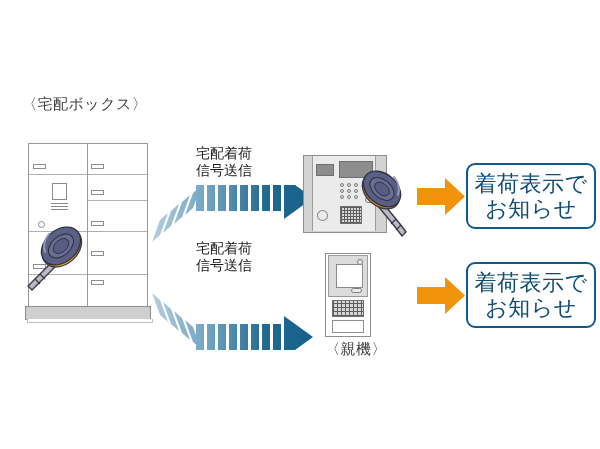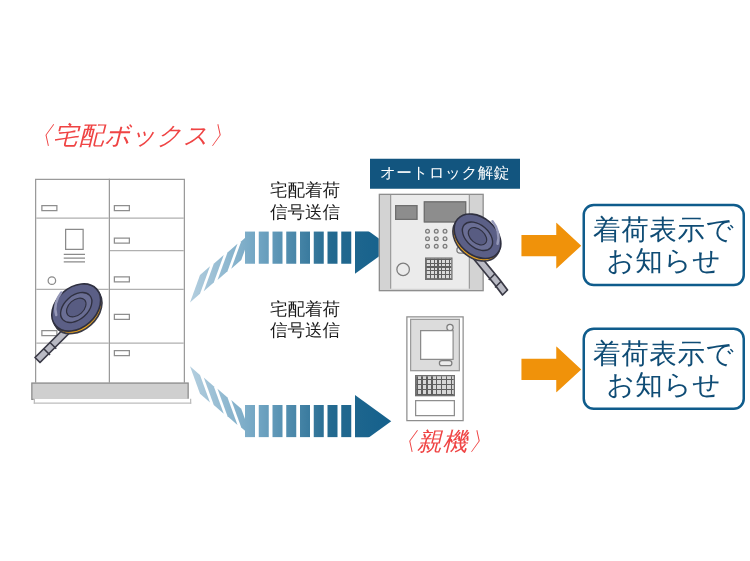--- a/index.html
+++ b/index.html
@@ -10,26 +10,25 @@
     overflow:hidden;
     position:relative;
   }
   #stage{position:absolute;left:0;top:0;width:600px;height:449px;}
 
   
   .abs{position:absolute;}
 
   
   .caption{
-    font-size:20px;
-    color:#ef4444;
+    font-size:15px;
+    color:#404040;
     white-space:nowrap;
     letter-spacing:.5px;
     font-family:"Liberation Serif","DejaVu Serif",serif;
-    font-style:italic;
   }
 
   
   #locker-wrap{left:28px;top:143px;width:120px;height:185px;}
   .locker-body{
     position:absolute;left:0;top:0;width:120px;height:165px;
     background:#ffffff;
     border:1px solid #9a9a9a;
     box-sizing:border-box;
   }
@@ -62,21 +61,21 @@
   }
 
   
   .key{position:absolute;}
 
   
   #fork{left:150px;top:185px;width:165px;height:165px;}
 
   
   .signal-label{
-    font-size:14px;line-height:17px;color:#1a1a1a;text-align:center;
+    font-size:14px;line-height:17px;color:#1a1a1a;
     white-space:nowrap;
     font-family:"Liberation Serif","DejaVu Serif",serif;
   }
 
   
   .badge{
     position:absolute;
     background:#12557f;
     color:#ffffff;
     font-size:12.5px;
@@ -293,21 +292,20 @@
     <div>宅配着荷</div>
     <div>信号送信</div>
   </div>
 
   <div class="abs signal-label" style="left:196px;top:240px;width:96px;">
     <div>宅配着荷</div>
     <div>信号送信</div>
   </div>
 
 
-  <div class="badge" style="left:296px;top:127px;">オートロック解錠</div>
 
   <div class="abs" id="entrance">
     <div class="ent-frame"></div>
     <div class="ent-inner">
       <div class="ent-screen" style="left:3px;top:8px;width:18px;height:12px;"></div>
       <div class="ent-screen" style="left:26px;top:5px;width:34px;height:17px;"></div>
 
       <div class="keypad" style="left:27px;top:27px;width:24px;height:21px;">
         <span style="left:0px;top:0px;"></span>
           <span style="left:7px;top:0px;"></span>
@@ -352,21 +350,21 @@
     <div class="par-frame"></div>
     <div class="par-top">
       <div class="par-dot"></div>
       <div class="par-screen"></div>
       <div class="par-oval"></div>
     </div>
     <div class="par-speaker"></div>
     <div class="par-bottom"></div>
   </div>
 
-  <div class="abs caption" style="left:313px;top:340px;">〈親機〉</div>
+  <div class="abs caption" style="left:325px;top:340px;">〈親機〉</div>
 
   <svg class="orange-arrow" style="left:417px;top:277px;" width="48" height="37" viewBox="0 0 48 37">
     <polygon points="0,10 28,10 28,0 48,18.5 28,37 28,27 0,27" fill="#f0920a"></polygon>
   </svg>
 
   <div class="result-box" style="left:466px;top:262px;">
     <div class="rline">着荷表示で</div>
     <div class="rline">お知らせ</div>
   </div>
 

